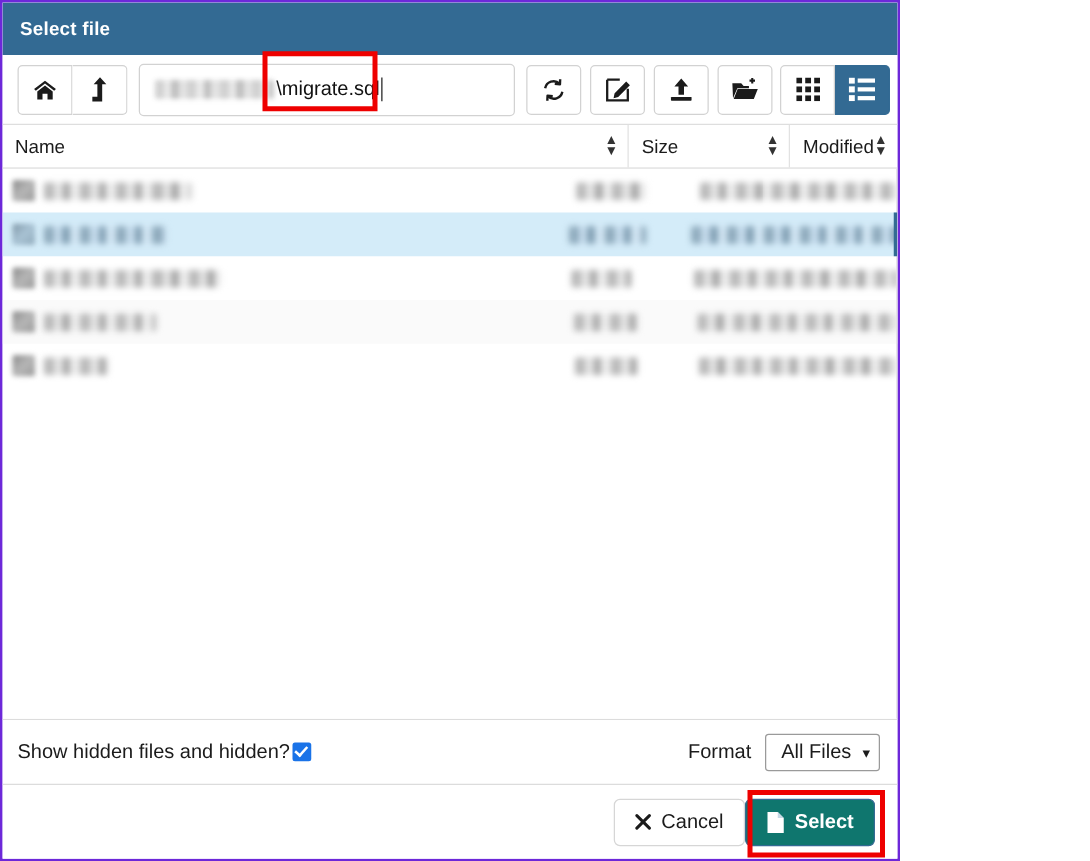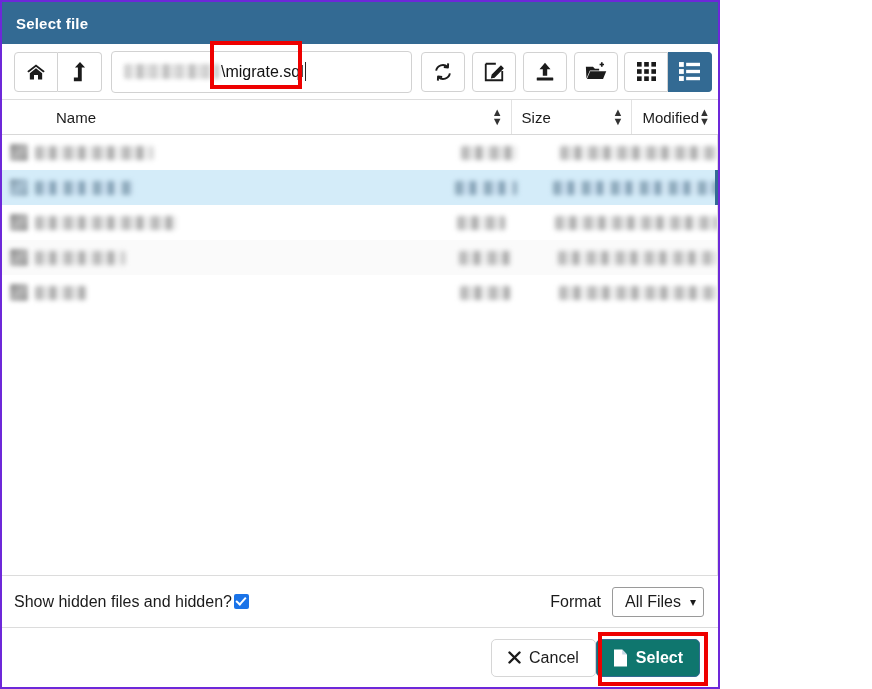--- a/index.html
+++ b/index.html
@@ -158,21 +158,20 @@
   
   .col-head {
     flex: 0 0 auto;
     height: 34px;
     display: flex;
     align-items: stretch;
     background: #ffffff;
     border-bottom: 1px solid #d8d8d8;
     font-size: 15px;
     color: #1b1b1b;
-    padding-left: 44px;
   }
   .col {
     display: flex;
     align-items: center;
     justify-content: space-between;
     padding: 0 8px 0 10px;
     box-sizing: border-box;
     cursor: pointer;
   }
   .col-name  { width: 519px; border-right: 1px solid #e2e2e2; }

